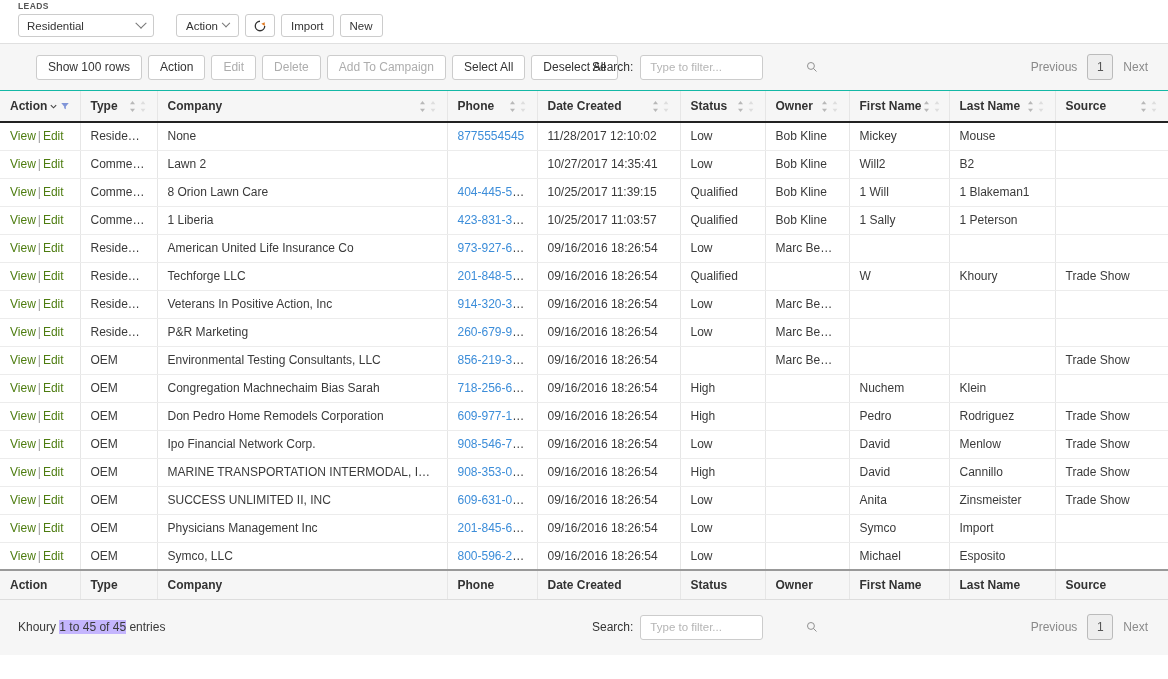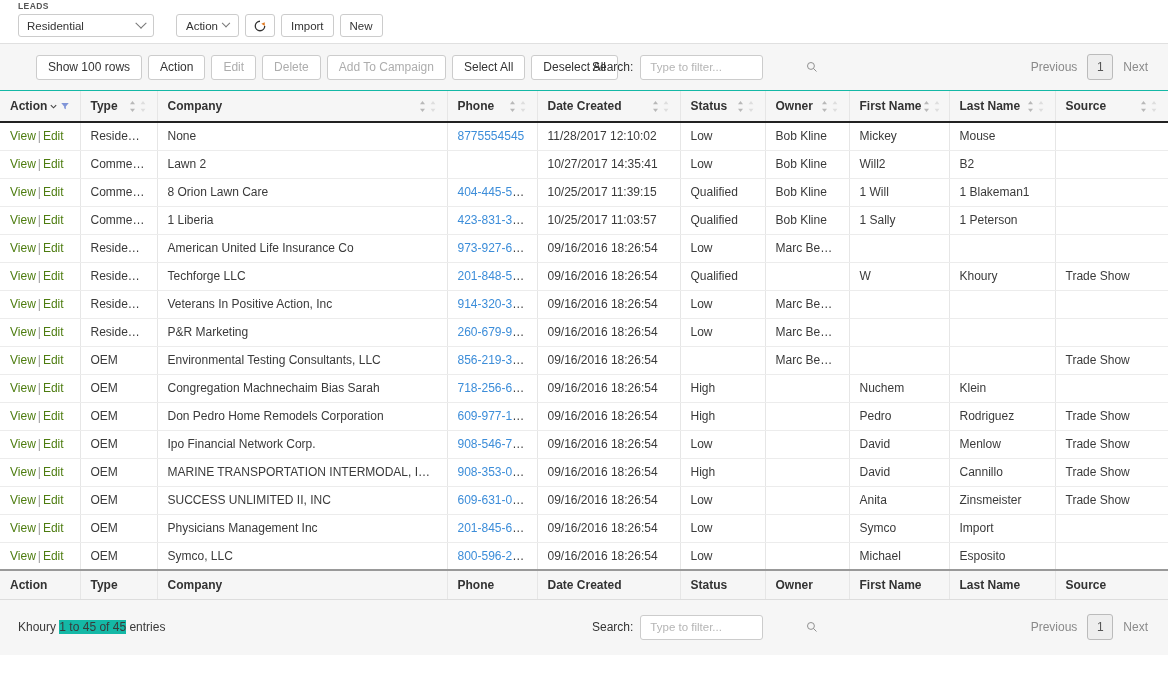--- a/index.html
+++ b/index.html
@@ -221,21 +221,21 @@
   
   .footer {
     height: 55px;
     background: #f6f6f6;
     display: flex;
     align-items: center;
     padding: 0 18px;
     position: relative;
   }
   .showing { font-size: 12px; color: #3a3a3a; }
-  .showing .hl { background: #14b8a6; }
+  .showing .hl { background: #c4b5fd; }
   .footer .search-wrap { left: 592px; }
   .footer .pager { right: 10px; }
 
   
   col.c-action  { width: 80px; }
   col.c-type    { width: 77px; }
   col.c-company { width: 290px; }
   col.c-phone   { width: 90px; }
   col.c-date    { width: 143px; }
   col.c-status  { width: 85px; }

